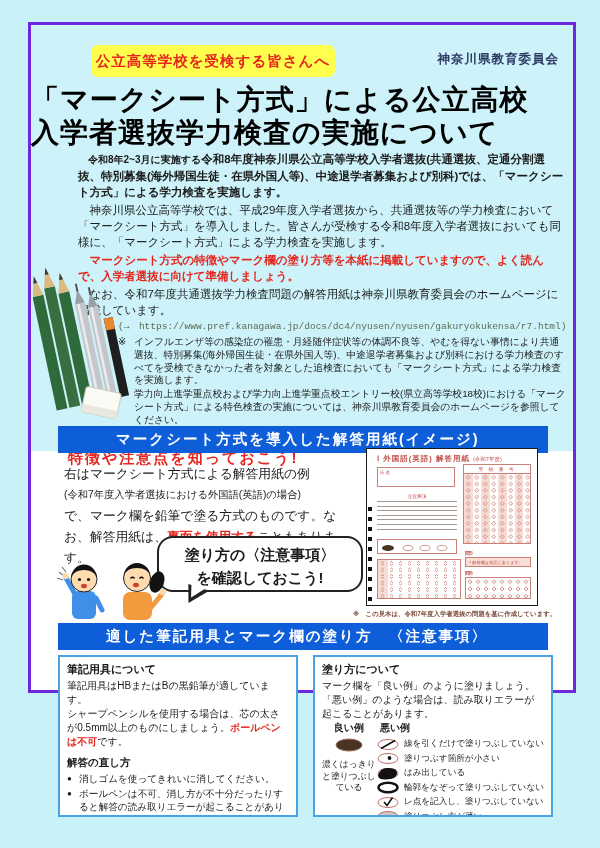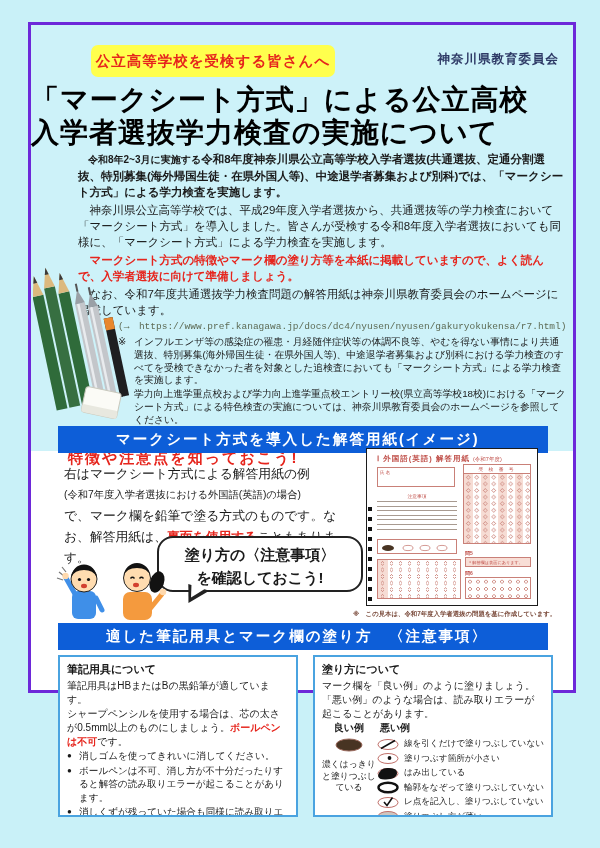--- a/index.html
+++ b/index.html
@@ -261,20 +261,21 @@
     <div class="sh-timing"></div>
   </div>
   <div class="sheet-caption">※　この見本は、令和7年度入学者選抜の問題を基に作成しています。</div>
 
   <div class="bluebar bar2">適した筆記用具とマーク欄の塗り方　〈注意事項〉</div>
 
   <div class="box box-left">
     <div class="bt">筆記用具について</div>
     <div class="ln">筆記用具はHBまたはBの黒鉛筆が適しています。</div>
     <div class="ln"><span>シャープペンシルを使用する場合は、芯の太さが0.5mm以上のものにしましょう。</span><span class="red">ボールペンは不可</span><span>です。</span></div>
+    <div class="sub">解答の直し方</div>
     <ul>
       <li>消しゴムを使ってきれいに消してください。</li>
       <li>ボールペンは不可、消し方が不十分だったりすると解答の読み取りエラーが起こることがあります。</li>
       <li>消しくずが残っていた場合も同様に読み取りエラーが起こることがあります。</li>
     </ul>
   </div>
 
   <div class="box box-right">
     <div class="bt">塗り方について</div>
     <div class="ln">マーク欄を「良い例」のように塗りましょう。</div>

